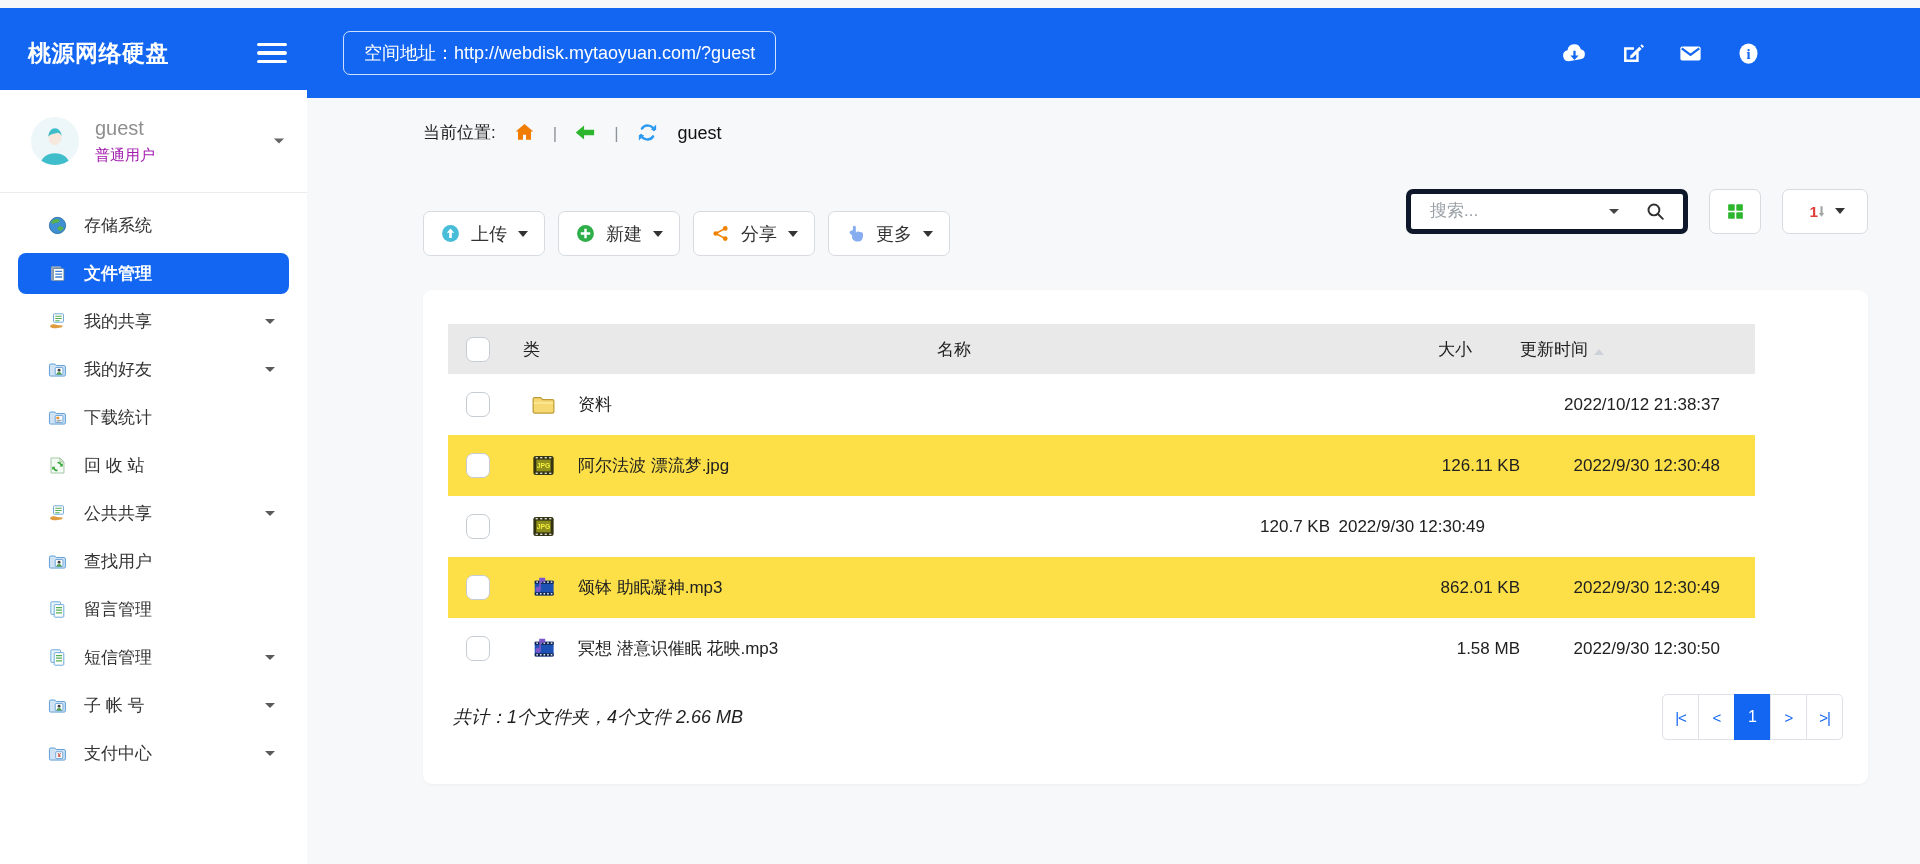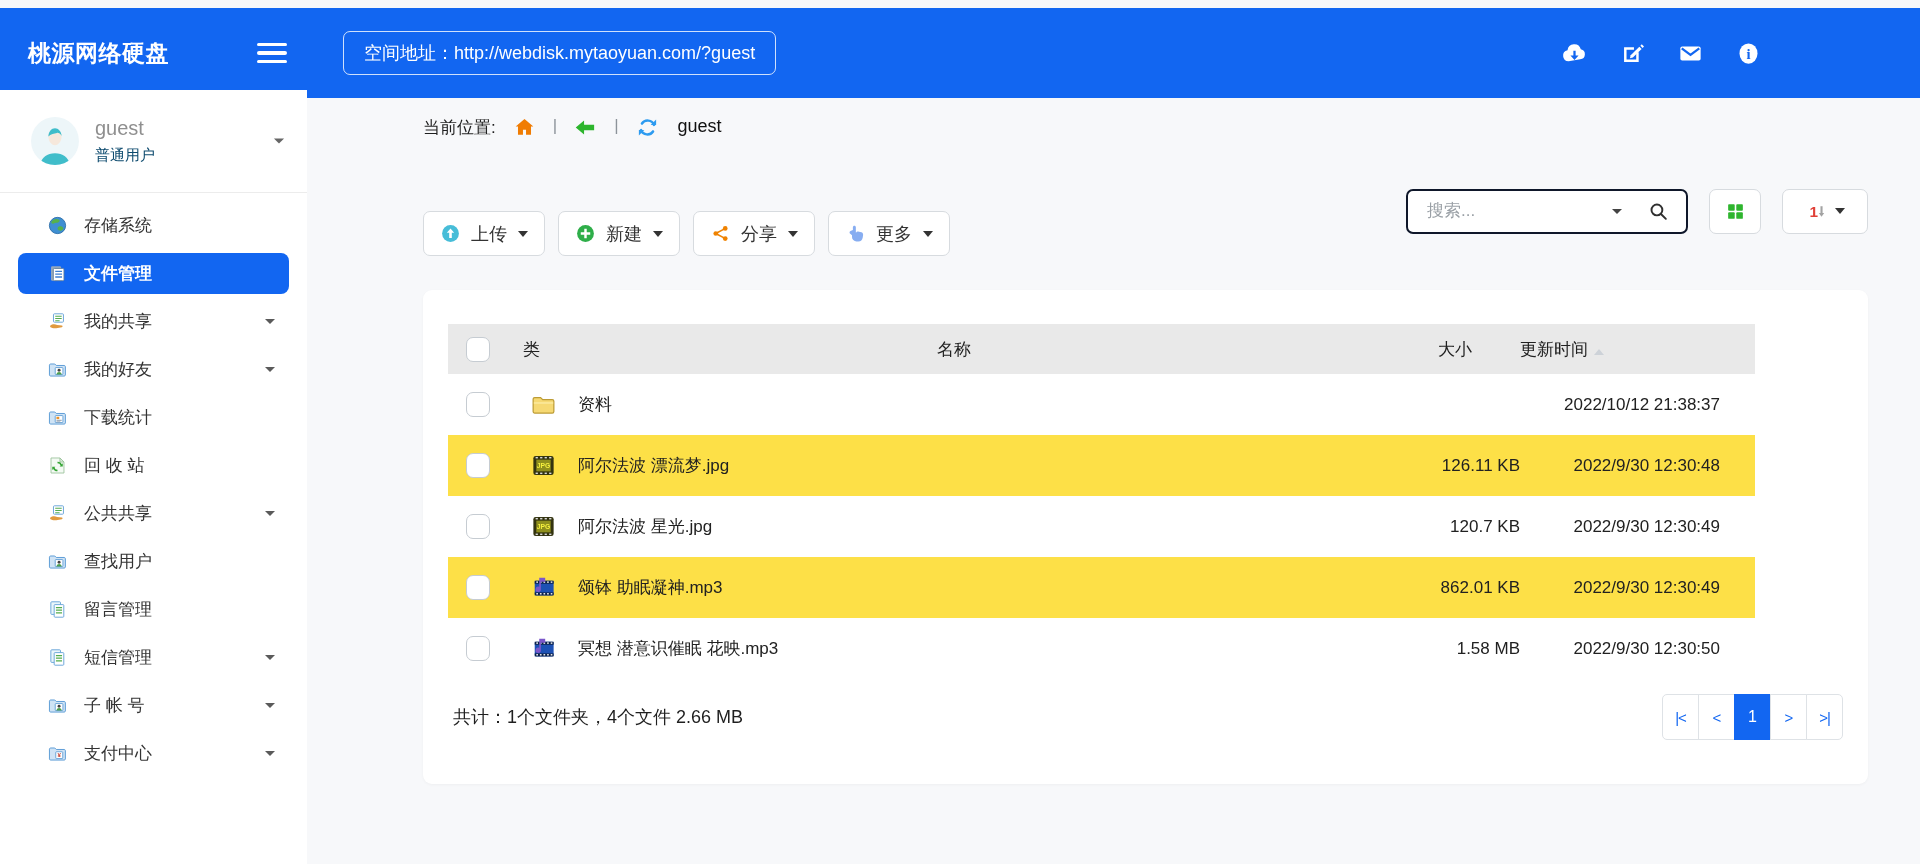--- a/index.html
+++ b/index.html
@@ -22,45 +22,45 @@
   .topbar-icons { margin-left:auto; margin-right:158px; display:flex; gap:31px; align-items:center; }
   .icon-btn { width:27px; height:27px; cursor:pointer; }
   .icon-btn svg, .ic svg { display:block; width:100%; height:100%; }
 
   
   .sidebar { position:absolute; top:90px; left:0; bottom:0; width:307px; background:#fff; }
   .user-card { display:flex; align-items:center; gap:15px; padding:26px 22px 22px 30px; }
   .avatar { width:50px; height:50px; flex:0 0 auto; }
   .user-texts { display:flex; flex-direction:column; gap:6px; }
   .user-name { font-size:20px; color:#8f8f8f; }
-  .user-role { font-size:15px; color:#0c4a6e;text-align:center; }
+  .user-role { font-size:15px; color:#a21caf;text-align:center; }
   .user-caret { margin-left:auto; }
   .caret-down { display:inline-block; width:0; height:0; border-left:6px solid transparent; border-right:6px solid transparent; border-top:6.5px solid #555; }
   .divider { height:1px; background:#ececec; margin:4px 0 12px 0; }
   .menu { }
   .menu-item { height:41px; margin:7px 18px; display:flex; align-items:center; gap:16px; padding:0 14px 0 29px; border-radius:8px; font-size:17px; color:#333; cursor:pointer; }
   .menu-item.active { background:#1266f1; color:#fff; font-weight:bold; }
   .mi-icon { width:21px; height:21px; flex:0 0 auto; }
   .mi-caret { margin-left:auto; width:0; height:0; border-left:5px solid transparent; border-right:5px solid transparent; border-top:5.5px solid #5a5a5a; }
 
   
   .content { position:absolute; top:90px; left:307px; right:0; bottom:0; padding:26px 52px 0 116px; }
-  .breadcrumb { display:flex; align-items:flex-start; gap:17px; font-size:17px; color:#1f1f1f; height:28px; }
+  .breadcrumb { display:flex; align-items:flex-end; gap:17px; font-size:17px; color:#1f1f1f; height:28px; }
   .bc-icon { width:23px; height:23px; cursor:pointer; }
   .bc-sep { color:#8d939a; font-size:17px; }
   .bc-current { font-size:18px; color:#111; margin-left:2px; }
 
   .actions-row { display:flex; align-items:center; margin-top:22px; }
   .btn-group { display:flex; gap:13px;margin-top:45px; }
   .tb-btn { display:flex; align-items:center; gap:10px; background:#fff; border:1px solid #d7dbdf; border-radius:7px; height:45px; padding:0 16px; font-size:18px; color:#333; cursor:pointer; font-family:inherit; }
   .tb-icon { width:21px; height:21px; }
   .tb-caret { width:0; height:0; border-left:5.5px solid transparent; border-right:5.5px solid transparent; border-top:6px solid #333; margin-left:1px; }
 
   .right-controls { margin-left:auto; display:flex; gap:21px; align-items:center; }
-  .search-box { display:flex; align-items:center; background:#fff; border:2px solid #0f172a; border-radius:7px; height:45px; width:282px; padding:0 17px; }
+  .search-box { display:flex; align-items:center; background:#fff; border:5px solid #0f172a; border-radius:7px; height:45px; width:282px; padding:0 17px; }
   .search-input { border:none; outline:none; flex:1; min-width:0; font-size:17px; color:#333; background:transparent; font-family:inherit; }
   .search-input::placeholder { color:#9aa0a6; }
   .search-caret { width:0; height:0; border-left:5px solid transparent; border-right:5px solid transparent; border-top:5.5px solid #444; margin:0 4px 0 2px; cursor:pointer; }
   .search-glass { width:21px; height:21px; margin-left:22px; cursor:pointer; }
   .sq-btn { background:#fff; border:1px solid #d7dbdf; border-radius:7px; height:45px; display:flex; align-items:center; justify-content:center; cursor:pointer; }
   .grid-btn { width:52px; }
   .grid-ic { width:21px; height:21px; }
   .sort-btn { width:86px; gap:5px; }
   .sort-ic { width:23px; height:23px; }
 
@@ -77,21 +77,21 @@
   .cell-type { display:flex; justify-content:center; }
   .f-icon { width:27px; height:27px; }
   .th-name { text-align:center; }
   .cell-name { text-align:left; padding-left:0; cursor:pointer; }
   .th-size { text-align:right; padding-right:48px; }
   .cell-size { text-align:right; }
   .th-time, .cell-time { text-align:right; padding-right:35px; }
   .sort-up { display:inline-block; width:0; height:0; border-left:5px solid transparent; border-right:5px solid transparent; border-bottom:6px solid #cdd2d8; margin-left:6px; }
 
   .card-footer { display:flex; align-items:center; margin-top:15px; padding-left:5px; }
-  .summary { font-size:18px; color:#1f1f1f; }
+  .summary { font-size:18px; color:#1f1f1f;font-style:italic; }
   .pager { margin-left:auto; display:flex; }
   .page-cell { min-width:37px; height:46px; border:1px solid #dee2e6; margin-left:-1px; display:flex; align-items:center; justify-content:center; font-size:15px; color:#1266f1; background:#fff; cursor:pointer; letter-spacing:-1px; }
   .page-cell:first-child { border-radius:5px 0 0 5px; margin-left:0; }
   .page-cell:last-child { border-radius:0 5px 5px 0; }
   .page-cell.active { background:#1266f1; border-color:#1266f1; color:#fff; font-size:16px; letter-spacing:0; }
 </style>
 </head>
 <body>
 
 <div class="app">
@@ -490,21 +490,20 @@
                       <rect x="17" y="4.4" width="2" height="1.3"></rect>
                       <rect x="5" y="18.3" width="2" height="1.3"></rect>
                       <rect x="9" y="18.3" width="2" height="1.3"></rect>
                       <rect x="13" y="18.3" width="2" height="1.3"></rect>
                       <rect x="17" y="18.3" width="2" height="1.3"></rect>
                     </g>
                     <text x="12" y="14.6" text-anchor="middle" font-size="6" font-weight="bold" fill="#f5ef3d" font-family="Liberation Sans,sans-serif">JPG</text>
                   </svg>
                 </span>
               </div>
-              <div class="cell-name">阿尔法波 星光.jpg</div>
               <div class="cell-size">120.7 KB</div>
               <div class="cell-time">2022/9/30 12:30:49</div>
             </div>
             <div class="t-row striped">
               <div class="cell-check">
                 <span class="cb"></span>
               </div>
               <div class="cell-type">
                 <span class="f-icon ic">
                   <svg viewBox="0 0 24 24">

